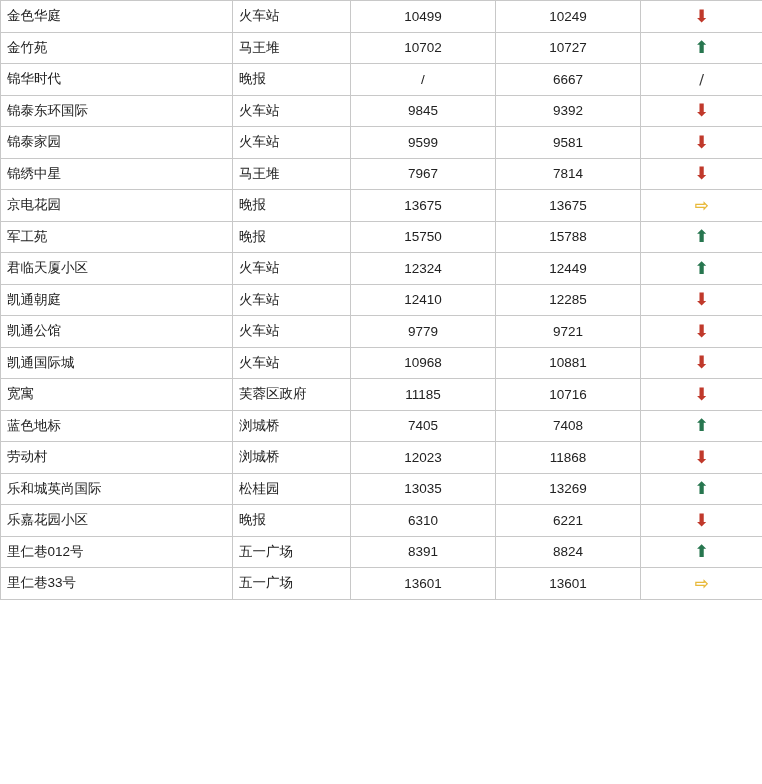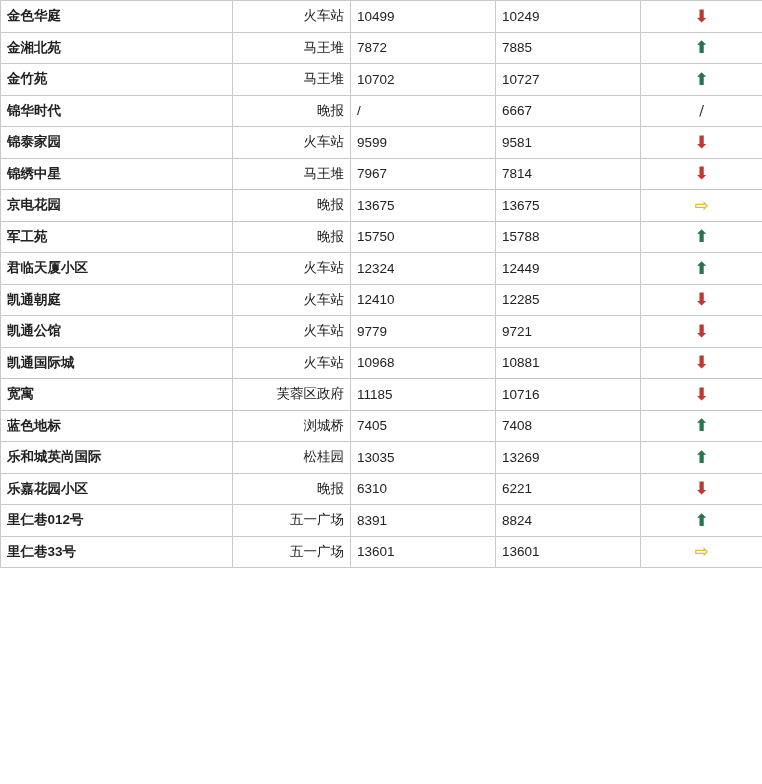--- a/index.html
+++ b/index.html
@@ -28,23 +28,23 @@
     white-space: nowrap;
     overflow: hidden;
   }
   
   col.c-name   { width: 232px; }
   col.c-area   { width: 118px; }
   col.c-price1 { width: 145px; }
   col.c-price2 { width: 145px; }
   col.c-trend  { width: 122px; }
 
-  td.name   { text-align: left;   padding-left: 8px; font-weight: bold; }
-  td.area   { text-align: right; }
-  td.price  { text-align: left; margin-left: 39px; }
+  td.name   { text-align: left;   padding-left: 8px; }
+  td.area   { text-align: left; }
+  td.price  { text-align: center; margin-left: 39px; }
   td.trend  { text-align: center; }
 
   .arrow {
     display: inline-block;
     line-height: 1;
     font-size: 17px;
     font-family: "DejaVu Sans", sans-serif;
     font-weight: bold;
   }
   .arrow.down { color: #c0392b; }
@@ -65,41 +65,41 @@
   </colgroup>
   <tbody>
       <tr>
         <td class="name">金色华庭</td>
         <td class="area">火车站</td>
         <td class="price">10499</td>
         <td class="price">10249</td>
         <td class="trend"><span class="arrow down">⬇</span></td>
       </tr>
       <tr>
-        <td class="name">金湘北苑</td>
-        <td class="area">马王堆</td>
-        <td class="price">7872</td>
-        <td class="price">7885</td>
-        <td class="trend"><span class="arrow up">⬆</span></td>
-      </tr>
-      <tr>
         <td class="name">金竹苑</td>
         <td class="area">马王堆</td>
         <td class="price">10702</td>
         <td class="price">10727</td>
         <td class="trend"><span class="arrow up">⬆</span></td>
       </tr>
       <tr>
         <td class="name">锦华时代</td>
         <td class="area">晚报</td>
         <td class="price">/</td>
         <td class="price">6667</td>
         <td class="trend"><span class="arrow none">/</span></td>
       </tr>
       <tr>
+        <td class="name">锦泰东环国际</td>
+        <td class="area">火车站</td>
+        <td class="price">9845</td>
+        <td class="price">9392</td>
+        <td class="trend"><span class="arrow down">⬇</span></td>
+      </tr>
+      <tr>
         <td class="name">锦泰家园</td>
         <td class="area">火车站</td>
         <td class="price">9599</td>
         <td class="price">9581</td>
         <td class="trend"><span class="arrow down">⬇</span></td>
       </tr>
       <tr>
         <td class="name">锦绣中星</td>
         <td class="area">马王堆</td>
         <td class="price">7967</td>
@@ -154,20 +154,27 @@
         <td class="price">11185</td>
         <td class="price">10716</td>
         <td class="trend"><span class="arrow down">⬇</span></td>
       </tr>
       <tr>
         <td class="name">蓝色地标</td>
         <td class="area">浏城桥</td>
         <td class="price">7405</td>
         <td class="price">7408</td>
         <td class="trend"><span class="arrow up">⬆</span></td>
+      </tr>
+      <tr>
+        <td class="name">劳动村</td>
+        <td class="area">浏城桥</td>
+        <td class="price">12023</td>
+        <td class="price">11868</td>
+        <td class="trend"><span class="arrow down">⬇</span></td>
       </tr>
       <tr>
         <td class="name">乐和城英尚国际</td>
         <td class="area">松桂园</td>
         <td class="price">13035</td>
         <td class="price">13269</td>
         <td class="trend"><span class="arrow up">⬆</span></td>
       </tr>
       <tr>
         <td class="name">乐嘉花园小区</td>

